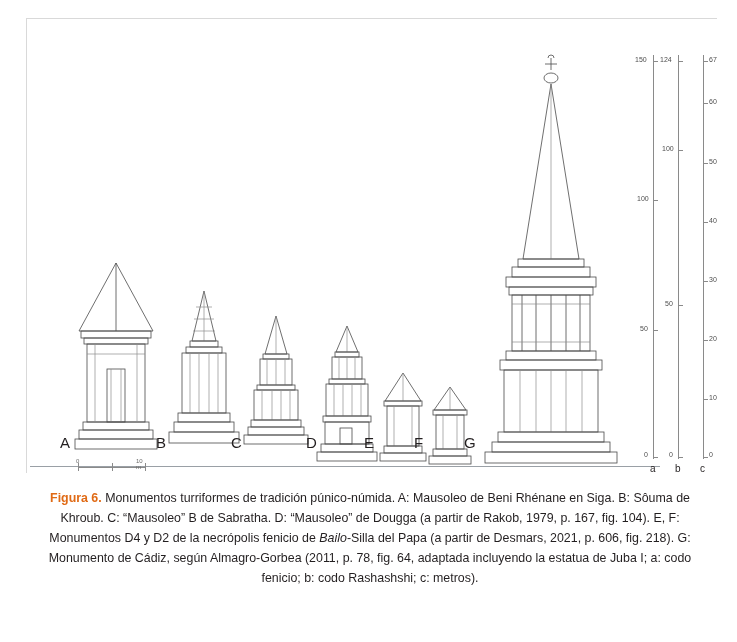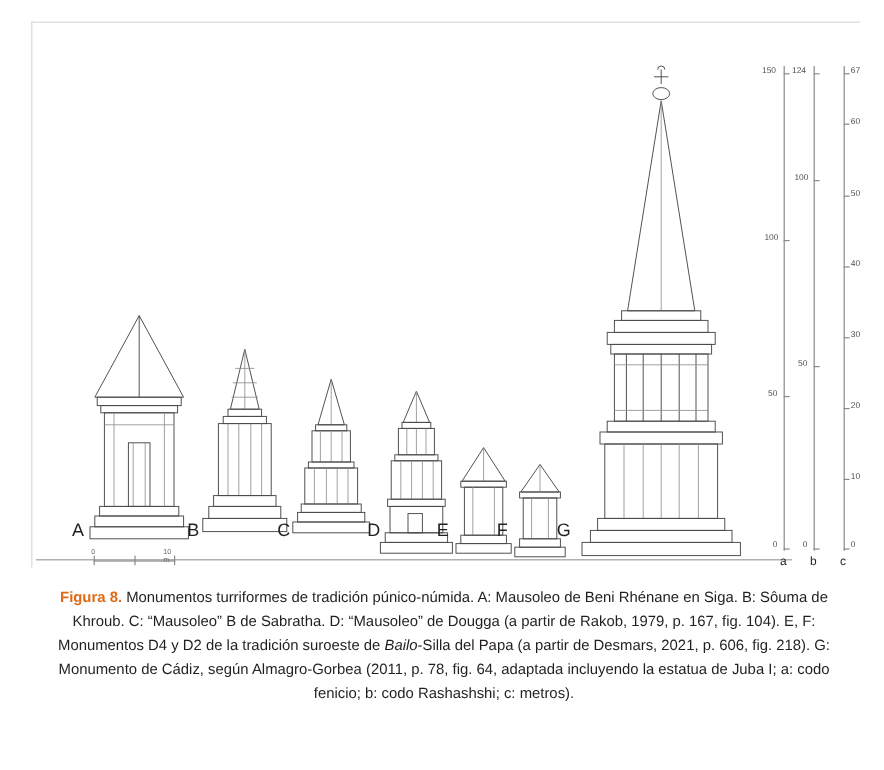--- a/index.html
+++ b/index.html
@@ -258,20 +258,20 @@
     <div class="ticklbl" style="left:64px;top:280px;">20</div>
     <div class="tickmark" style="left:58px;top:344px;"></div>
     <div class="ticklbl" style="left:64px;top:339px;">10</div>
     <div class="tickmark" style="left:58px;top:402px;"></div>
     <div class="ticklbl" style="left:64px;top:396px;">0</div>
     <div class="axis-name" style="left:55px;">c</div>
 
   </div>
 
   <div class="caption">
-    <span class="lead">Figura 8.</span><span> Monumentos turriformes de tradición púnico-númida. A: Mausoleo de Beni Rhénane en Siga. B: Sôuma</span>
+    <span class="lead">Figura 6.</span><span> Monumentos turriformes de tradición púnico-númida. A: Mausoleo de Beni Rhénane en Siga. B: Sôuma</span>
     <span>de Khroub. C: “Mausoleo” B de Sabratha. D: “Mausoleo” de Dougga (a partir de Rakob, 1979, p. 167, fig. 104). E, F:</span>
-    <span>Monumentos D4 y D2 de la tradición suroeste de </span><em>Bailo</em><span>-Silla del Papa (a partir de Desmars, 2021, p. 606, fig. 218).</span>
+    <span>Monumentos D4 y D2 de la necrópolis fenicio de </span><em>Bailo</em><span>-Silla del Papa (a partir de Desmars, 2021, p. 606, fig. 218).</span>
     <span>G: Monumento de Cádiz, según Almagro-Gorbea (2011, p. 78, fig. 64, adaptada incluyendo la estatua de Juba I; a:</span>
     <span>codo fenicio; b: codo Rashashshi; c: metros).</span>
   </div>
 
 </div>
 
 </body></html>

